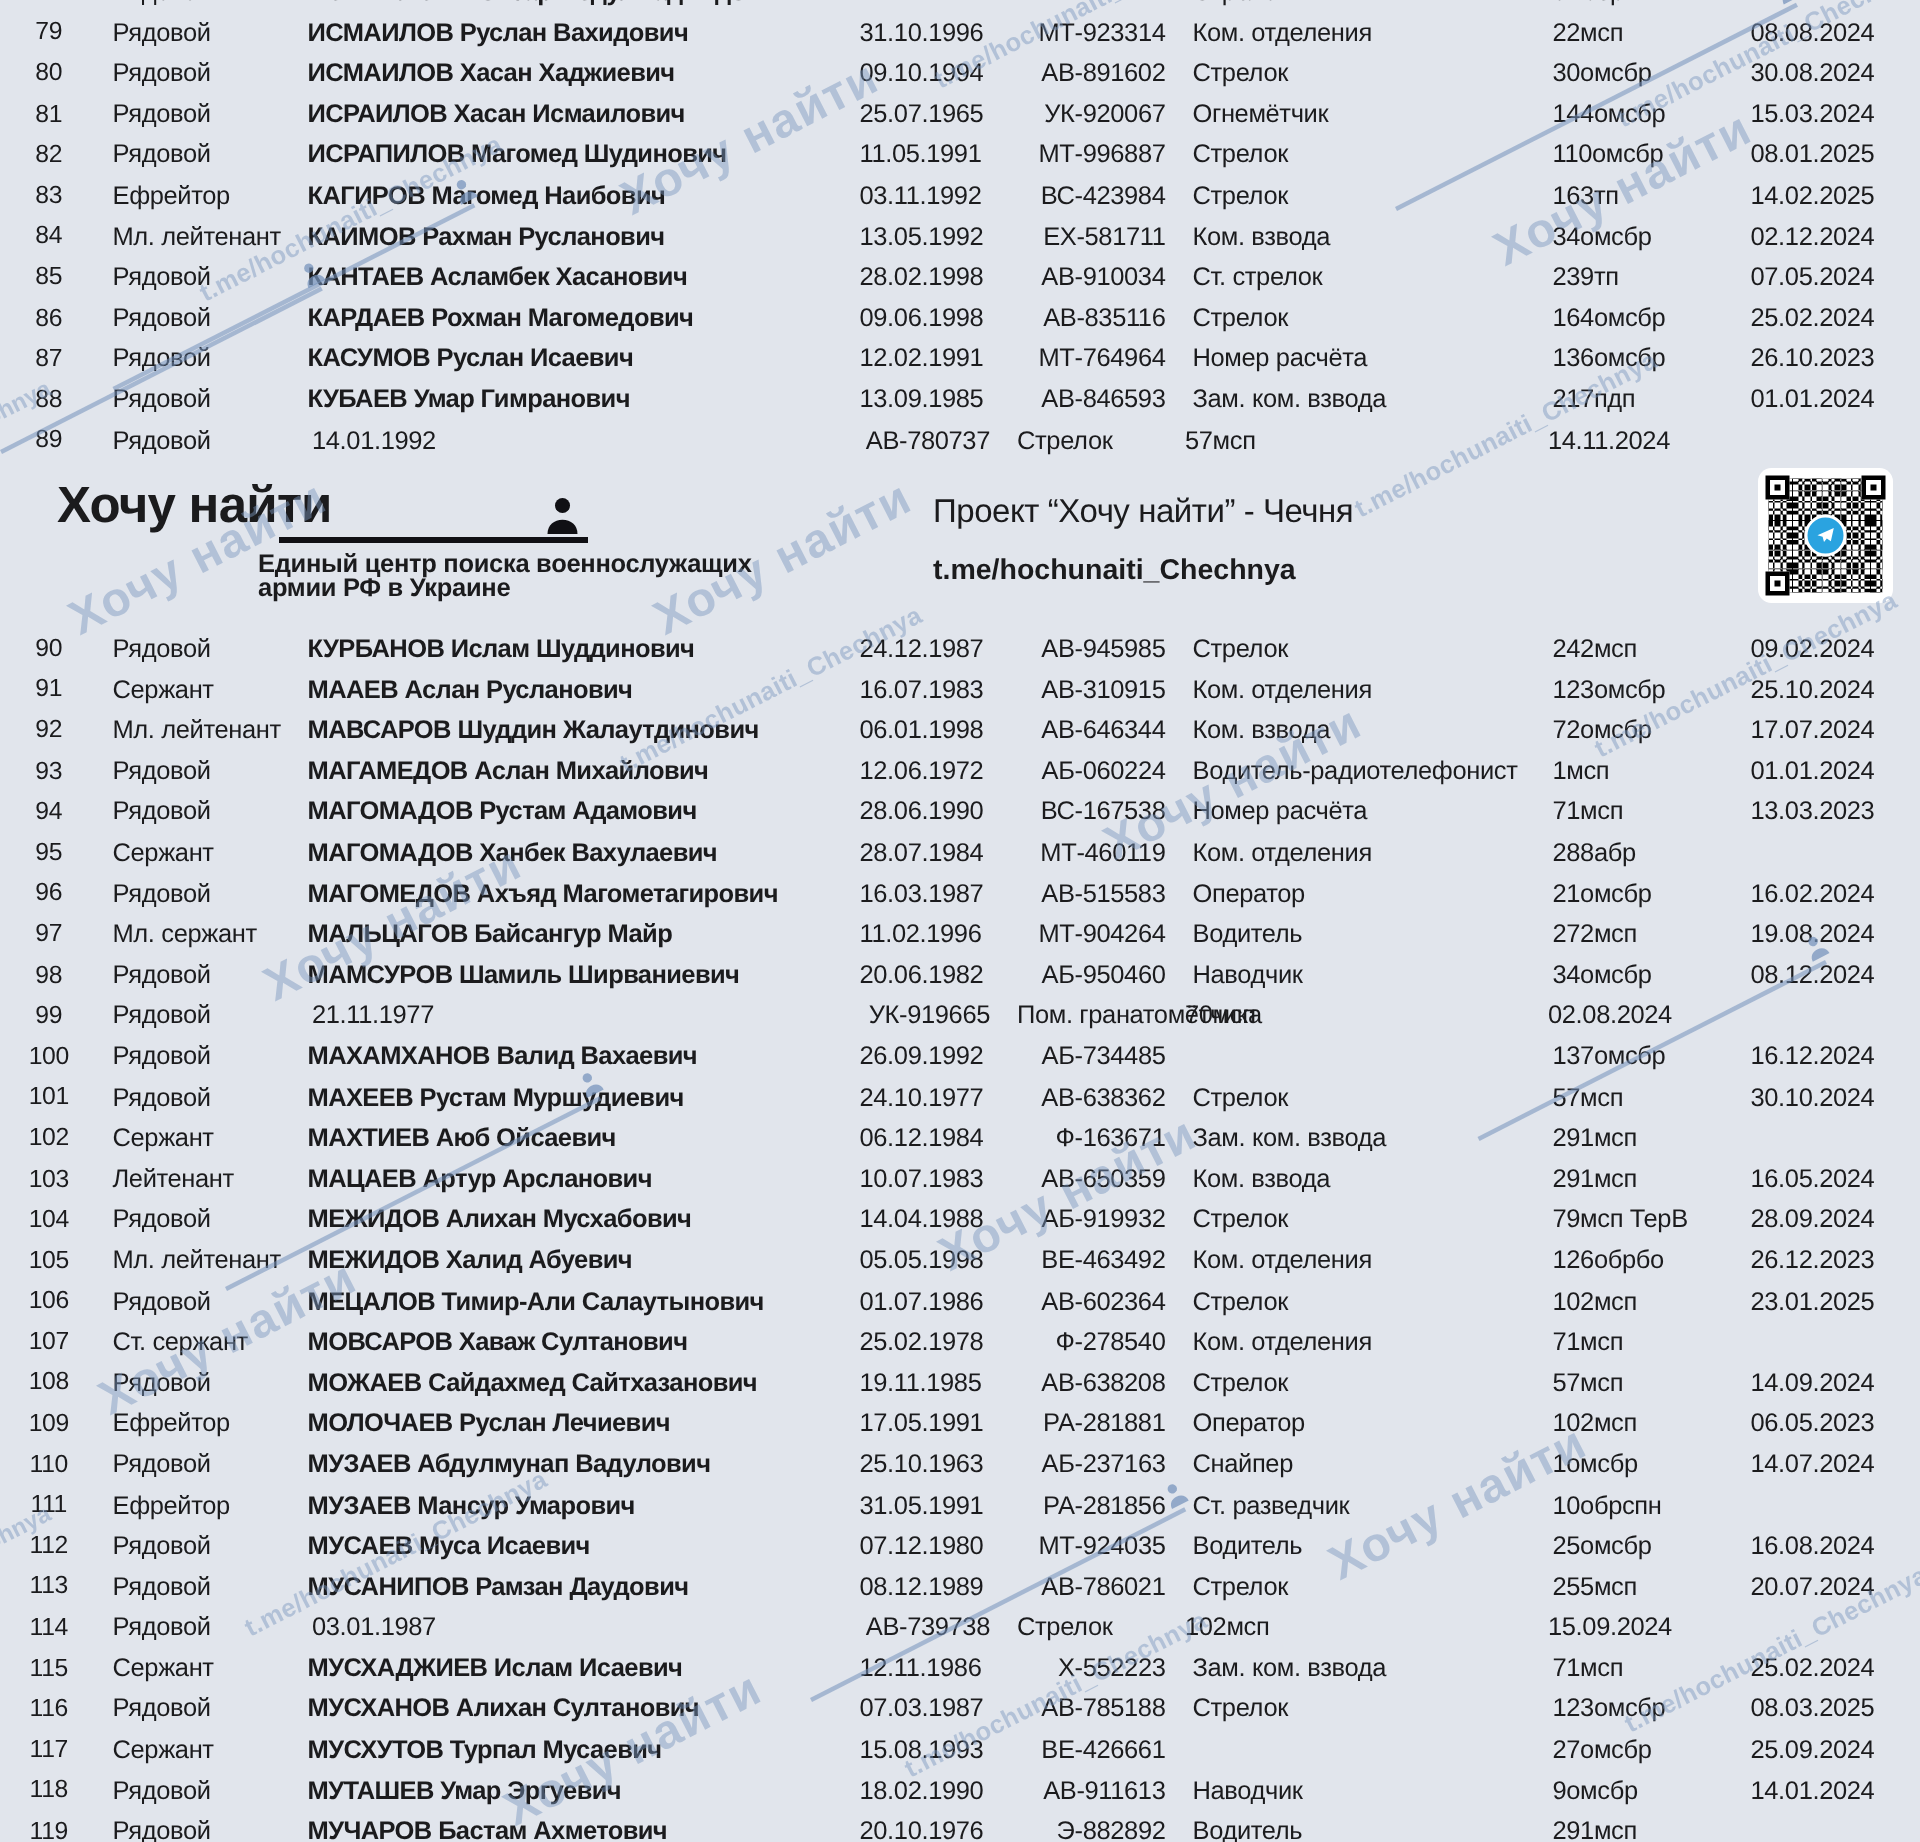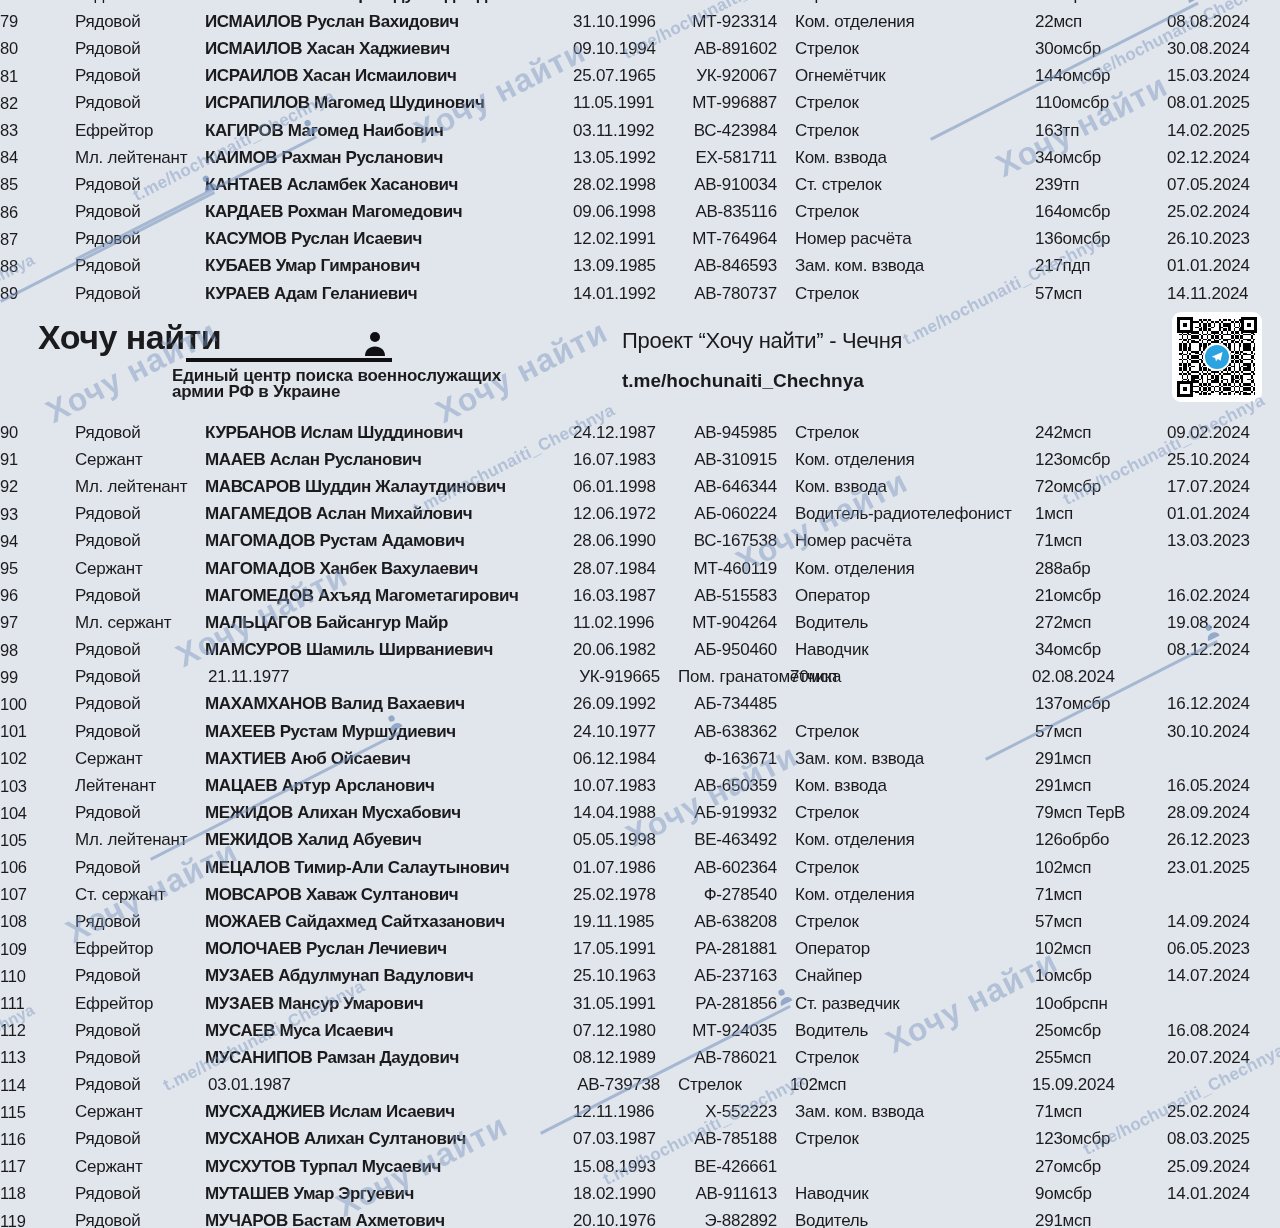--- a/index.html
+++ b/index.html
@@ -11,21 +11,21 @@
   
   .rows{position:absolute;left:0;width:1280px;z-index:2}
   #rows-upper{top:-19px}
   #rows-lower{top:419px}
   .trow{
     display:grid;
     grid-template-columns:75px 125px 365px 103px 117px 245px 135px 115px;
     height:27.2px;align-items:center;
   }
   .c{white-space:nowrap;font-size:17px;letter-spacing:-0.25px;overflow:visible}
-  .c-num{text-align:left;padding-right:10px;font-size:16.5px}
+  .c-num{text-align:center;padding-right:10px;font-size:16.5px}
   .c-rank{text-align:left}
   .c-name{font-weight:700;padding-left:5px;letter-spacing:-0.4px}
   .c-dob{padding-left:8px}
   .c-token{text-align:right;padding-right:8px}
   .c-position{padding-left:10px}
   .c-unit{padding-left:5px}
   .c-date{padding-left:2px}
   
   #brand-band{position:absolute;left:0;top:312px;width:1280px;height:100px;z-index:2}
   .logo-title{position:absolute;left:38px;top:6px;font-size:34px;font-weight:600;letter-spacing:-0.5px}
@@ -173,21 +173,20 @@
       <div class="c c-name">КУБАЕВ Умар Гимранович</div>
       <div class="c c-dob">13.09.1985</div>
       <div class="c c-token">АВ-846593</div>
       <div class="c c-position">Зам. ком. взвода</div>
       <div class="c c-unit">217пдп</div>
       <div class="c c-date">01.01.2024</div>
     </div>
     <div class="trow">
       <div class="c c-num">89</div>
       <div class="c c-rank">Рядовой</div>
-      <div class="c c-name">КУРАЕВ Адам Геланиевич</div>
       <div class="c c-dob">14.01.1992</div>
       <div class="c c-token">АВ-780737</div>
       <div class="c c-position">Стрелок</div>
       <div class="c c-unit">57мсп</div>
       <div class="c c-date">14.11.2024</div>
     </div>
   </div>
 
 <div id="brand-band">
   <div class="logo-title">Хочу найти</div>

